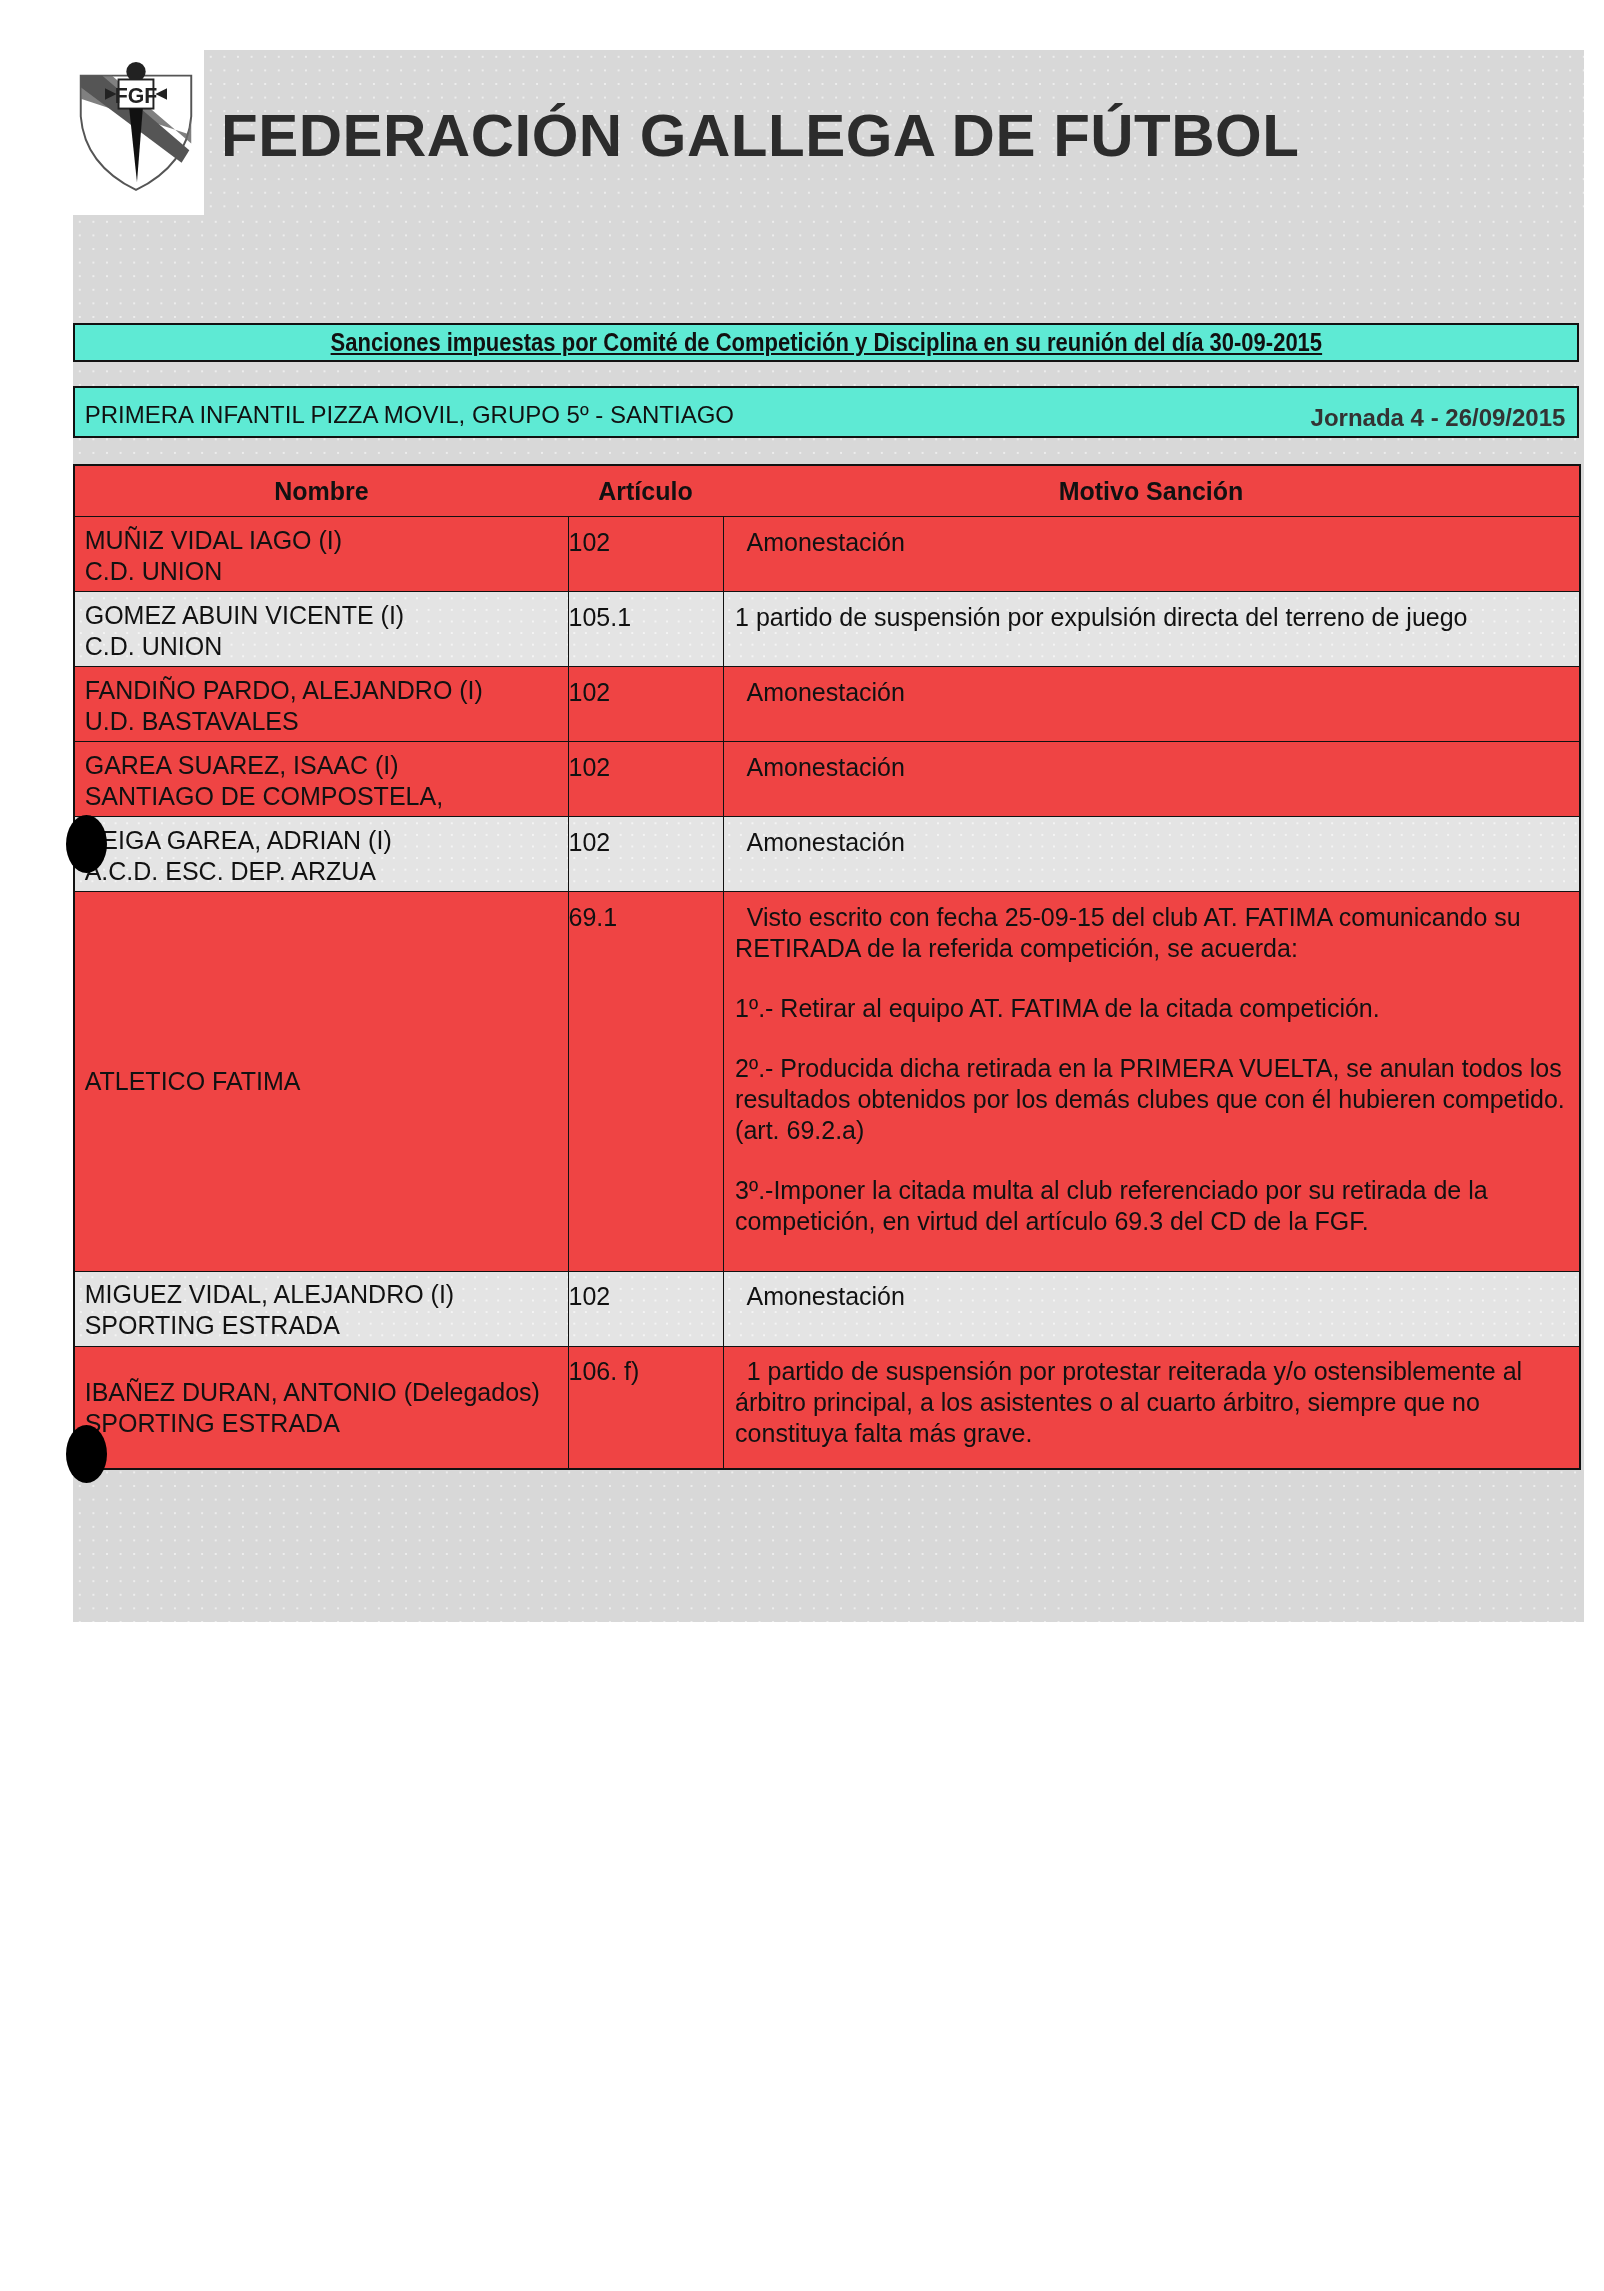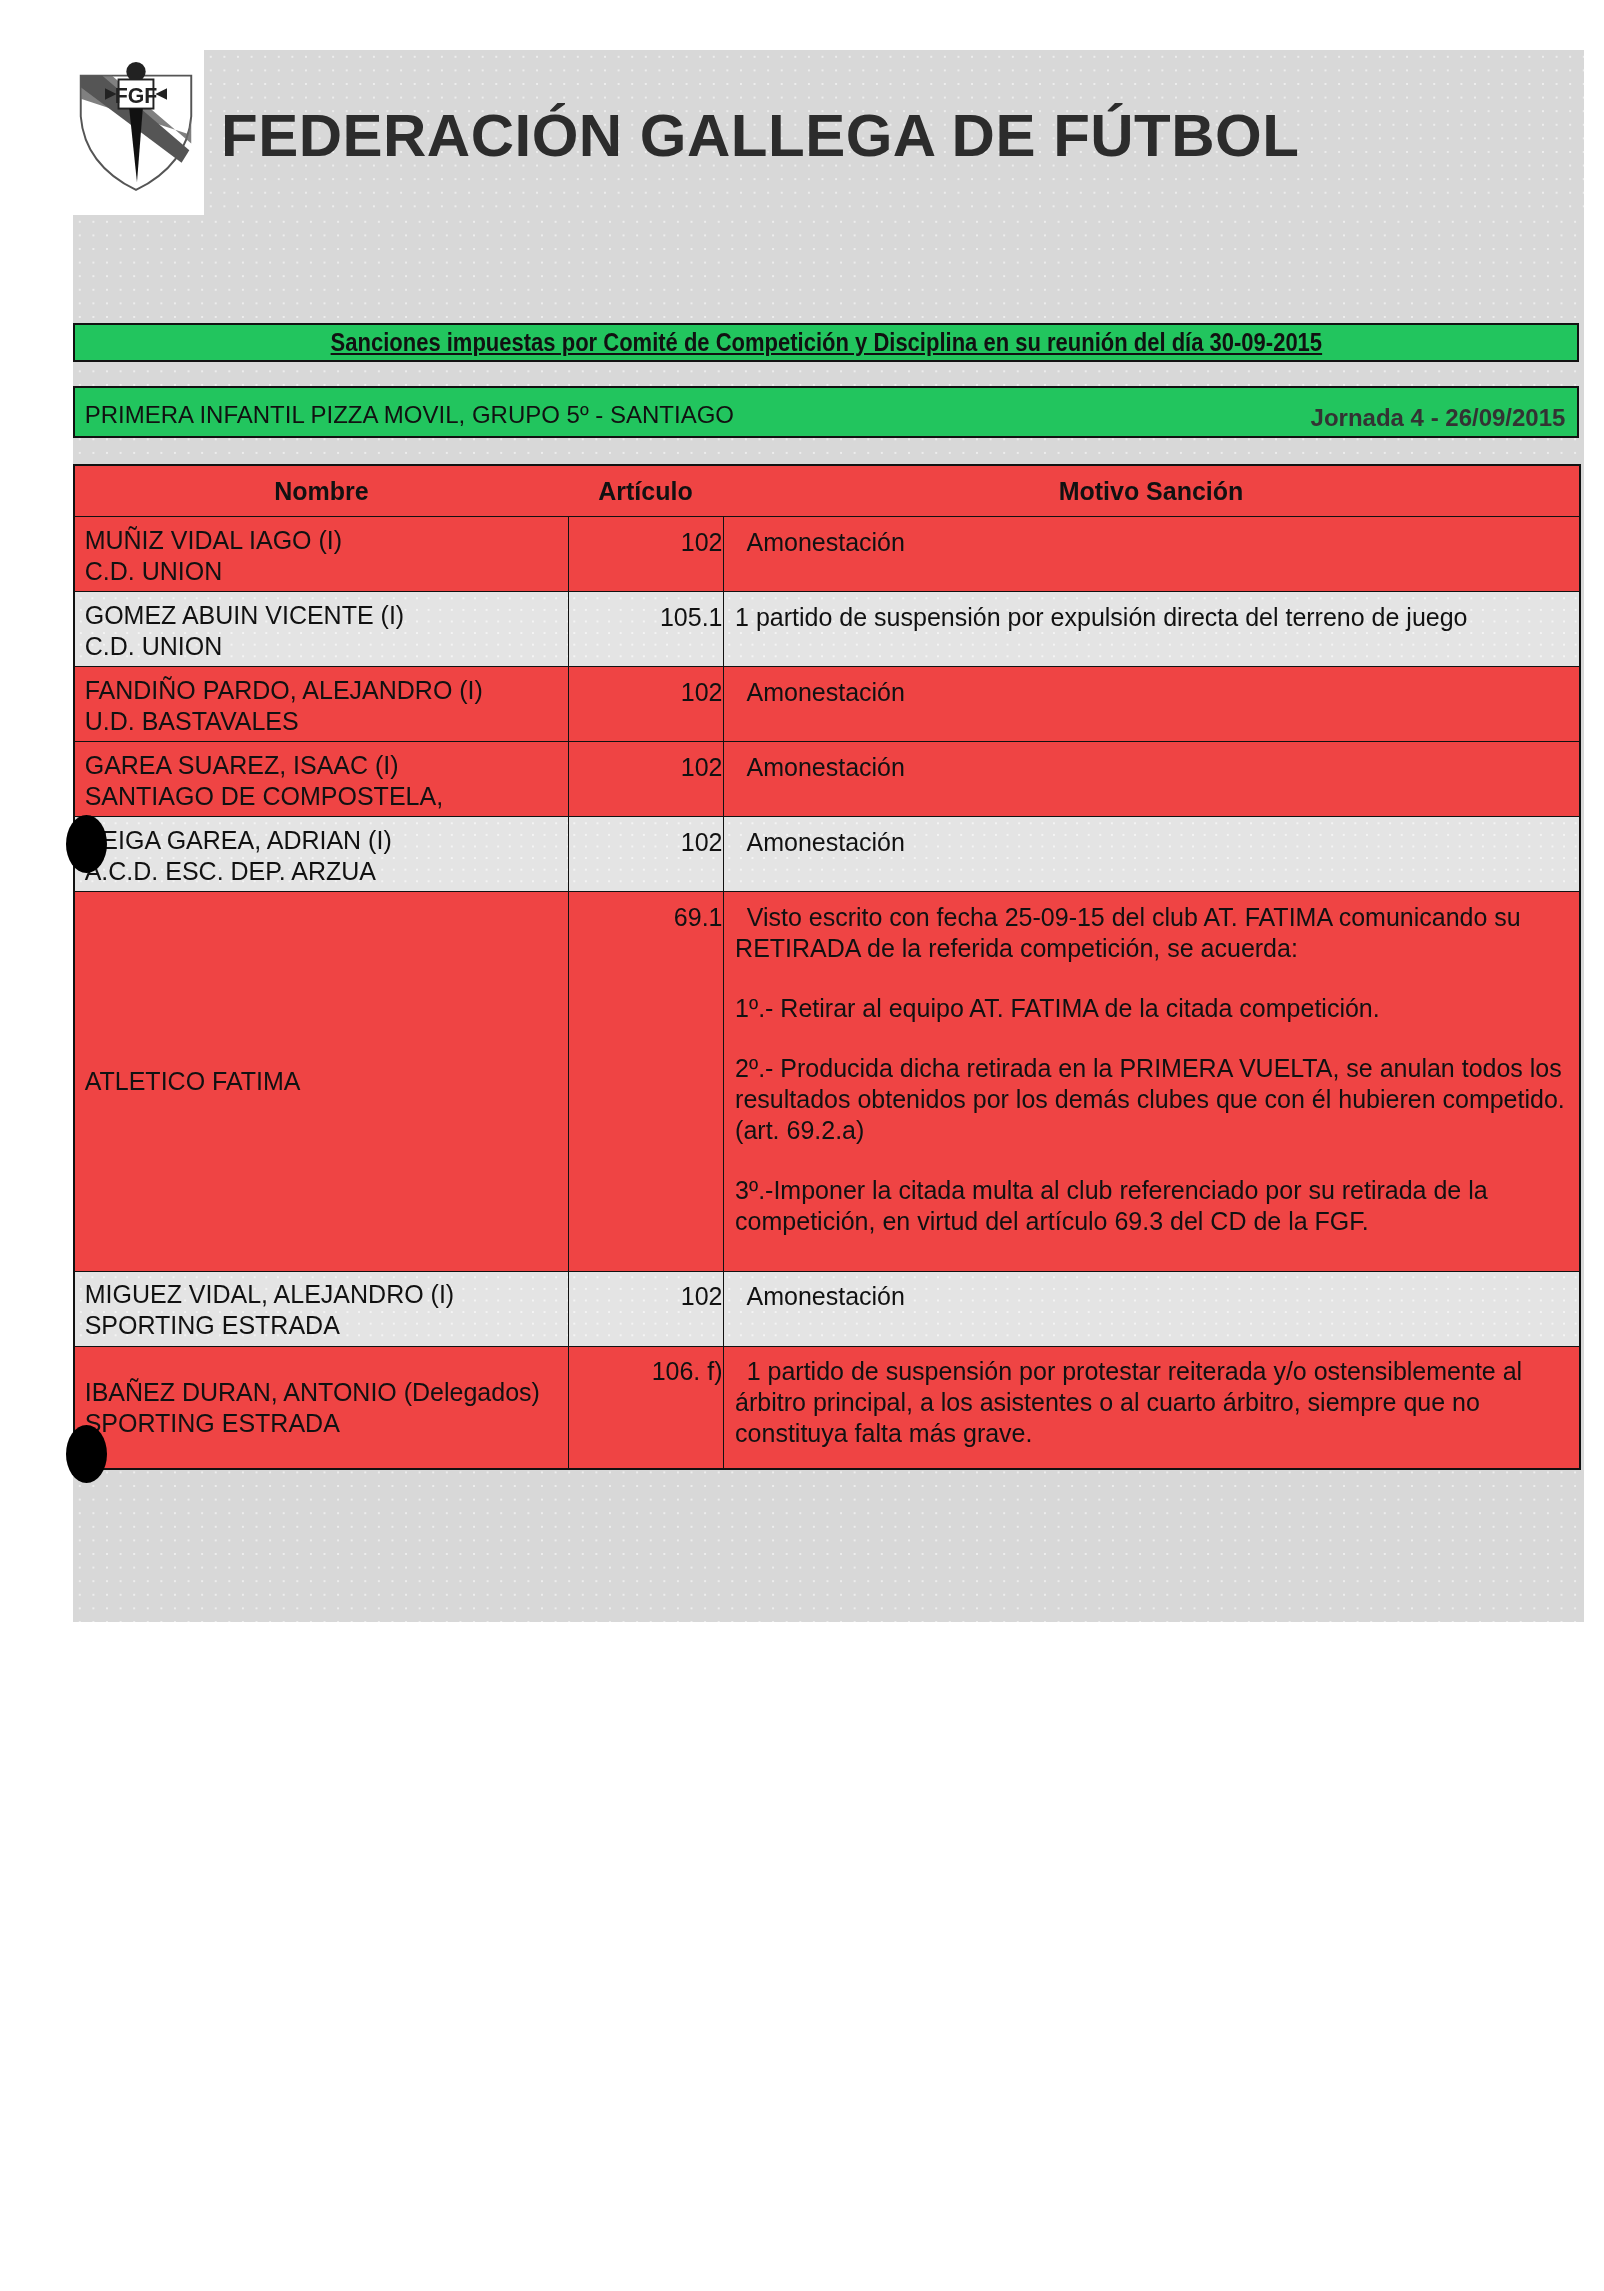--- a/index.html
+++ b/index.html
@@ -15,21 +15,21 @@
   }
   #bg-top { left: 204px; top: 50px; width: 1380px; height: 165px; }
   #bg-main { left: 73px; top: 215px; width: 1511px; height: 1407px; }
   .logo { position: absolute; left: 73px; top: 58px; width: 126px; height: 136px; }
   .fed-title {
     position: absolute; left: 221px; top: 101px;
     font-size: 60px; font-weight: bold; color: #2c2c2c; letter-spacing: 0.5px;
     white-space: nowrap;
   }
   .box {
-    position: absolute; background: #22c55e; border: 2.9px solid #111; box-sizing: border-box;
+    position: absolute; background: #5eead4; border: 2.9px solid #111; box-sizing: border-box;
   }
   #title-box { left: 73px; top: 323px; width: 1506px; height: 39px; text-align: center; }
   #title-box span {
     font-size: 25px; font-weight: bold; text-decoration: underline;
     position: relative; top: 2.9px; transform: scaleX(0.88); display: inline-block;
   }
   #comp-box { left: 73px; top: 386px; width: 1506px; height: 52px; }
   #comp-box .comp-name {
     position: absolute; left: 9.7px; top: 12.6px; font-size: 24px; font-weight: normal;
   }
@@ -53,21 +53,21 @@
   table.sanctions tbody td:first-child { border-left: 2.9px solid #111; }
   table.sanctions tbody td:last-child { border-right: 2.9px solid #111; }
   table.sanctions tbody tr:last-child td { border-bottom: 2.9px solid #111; }
   col.c1 { width: 494px; } col.c2 { width: 155px; } col.c3 { width: 857px; }
   tr.shaded td {
     background: #e4e4e4;
     background-image: radial-gradient(rgba(255,255,255,0.6) 1px, transparent 1.4px);
     background-size: 11.6px 11.6px;
   }
   td.name { padding: 7.8px 0 0 9.7px !important; height: 75px; box-sizing: border-box; }
-  td.art { text-align: right; padding-top: 9.7px !important; }
+  td.art { text-align: left; padding-top: 9.7px !important; }
   td.motivo { padding: 9.7px 9.7px 0 23px !important; }
   td.name .club { display: block; }
   .fatima td { height: 369px; }
   .fatima td.name { vertical-align: middle; padding-top: 0 !important; }
   .fatima td.motivo { padding-left: 11.6px !important; padding-top: 9.7px !important; }
   .fatima p { margin: 0 0 29px 0; }
   .fatima p.first { text-indent: 11.6px; }
   .ibanez td { height: 112px; }
   .ibanez td.name { vertical-align: middle; padding-top: 0 !important; }
   .ibanez td.motivo { padding-left: 11.6px !important; }

